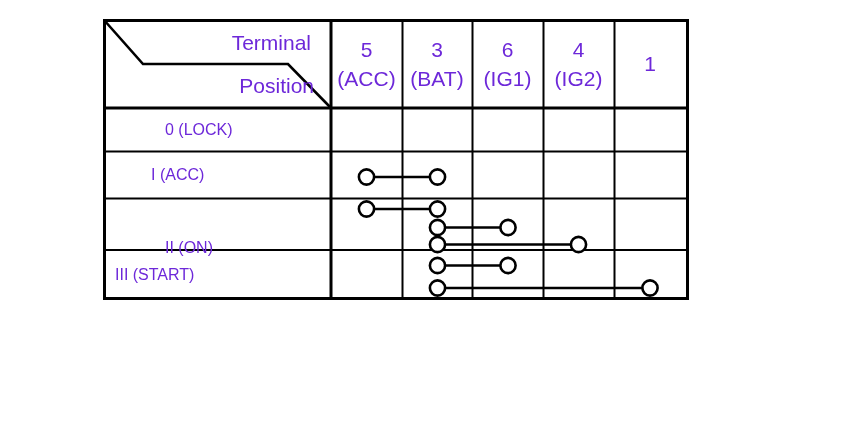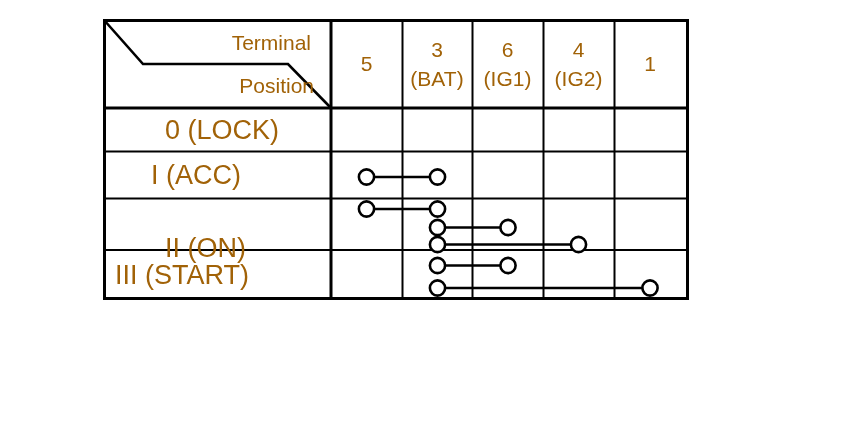--- a/index.html
+++ b/index.html
@@ -1,20 +1,20 @@
 <!DOCTYPE html>
 <html><head>
 <meta charset="utf-8">
 <style>
   html,body{margin:0;padding:0;}
   .screen{
     position:relative; width:860px; height:436px;
     background:#ffffff; overflow:hidden;
     font-family:"Liberation Sans", sans-serif;
-    color:#a16207;
+    color:#6d28d9;
   }
   .abs{position:absolute;}
   svg{position:absolute; left:0; top:0;}
   .grid-line{stroke:#000; fill:none;}
   .lbl{
     font-size:21px; line-height:24px; white-space:nowrap;
     -webkit-font-smoothing:antialiased;
   }
   .corner-terminal{
     left:103px; top:31px; width:208px; text-align:right;
@@ -24,21 +24,21 @@
   }
   .term-head{
     top:19px; height:89px;
     display:flex; flex-direction:column; justify-content:center; align-items:center;
     text-align:center; line-height:29px; font-size:21px;
   }
   .pos-row{
     left:103px; width:228px;
     display:flex; align-items:center;
     padding-left:62px; box-sizing:border-box;
-    font-size:27px;
+    font-size:16px;
   }
   #connector-layer line{stroke:#000; stroke-width:2.6;}
   #connector-layer circle{fill:#fff; stroke:#000; stroke-width:2.6;}
 </style>
 </head>
 <body>
 
 <div class="screen">
 
   <svg width="860" height="436" aria-hidden="true">
@@ -94,20 +94,21 @@
       </g>
     </svg>
 
   <div class="table-wrap">
 
     <div class="abs lbl corner-terminal">Terminal</div>
     <div class="abs lbl corner-position">Position</div>
 
     <div class="abs term-head" style="left:331px; width:71px;">
       <span>5</span>
+      <span>(ACC)</span>
     </div>
     <div class="abs term-head" style="left:402px; width:70px;">
       <span>3</span>
       <span>(BAT)</span>
     </div>
     <div class="abs term-head" style="left:472px; width:71px;">
       <span>6</span>
       <span>(IG1)</span>
     </div>
     <div class="abs term-head" style="left:543px; width:71px;">

